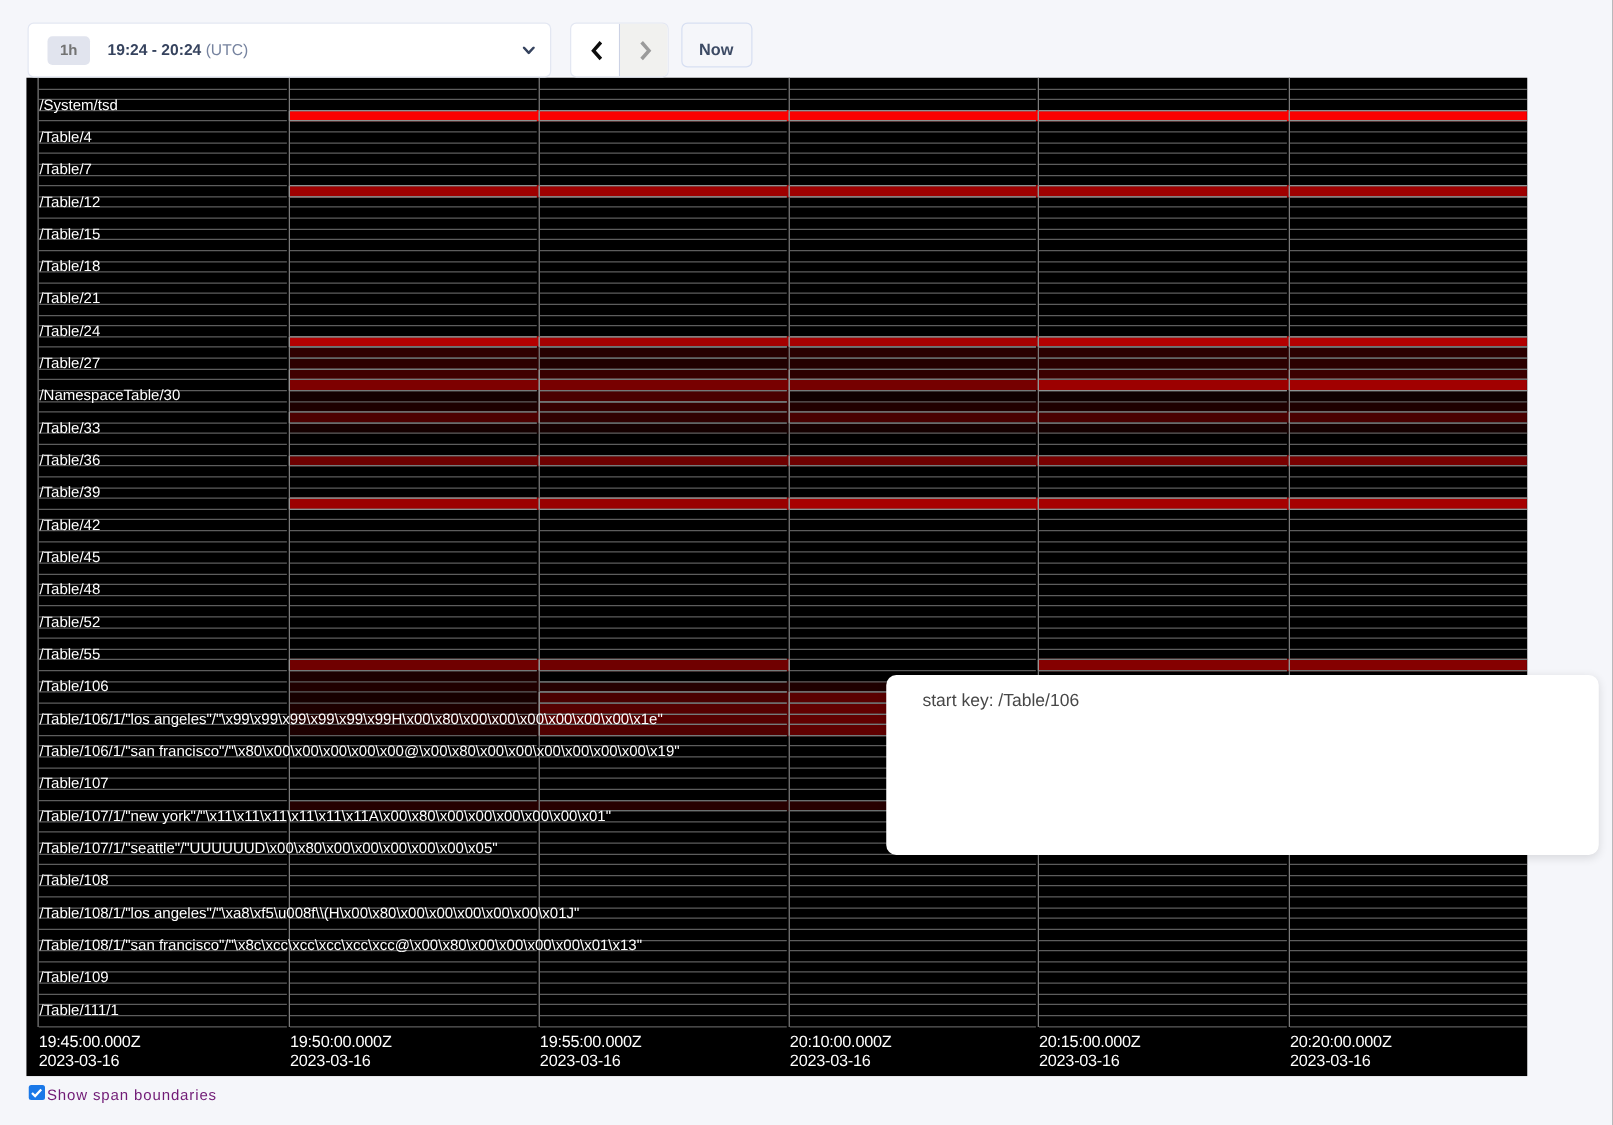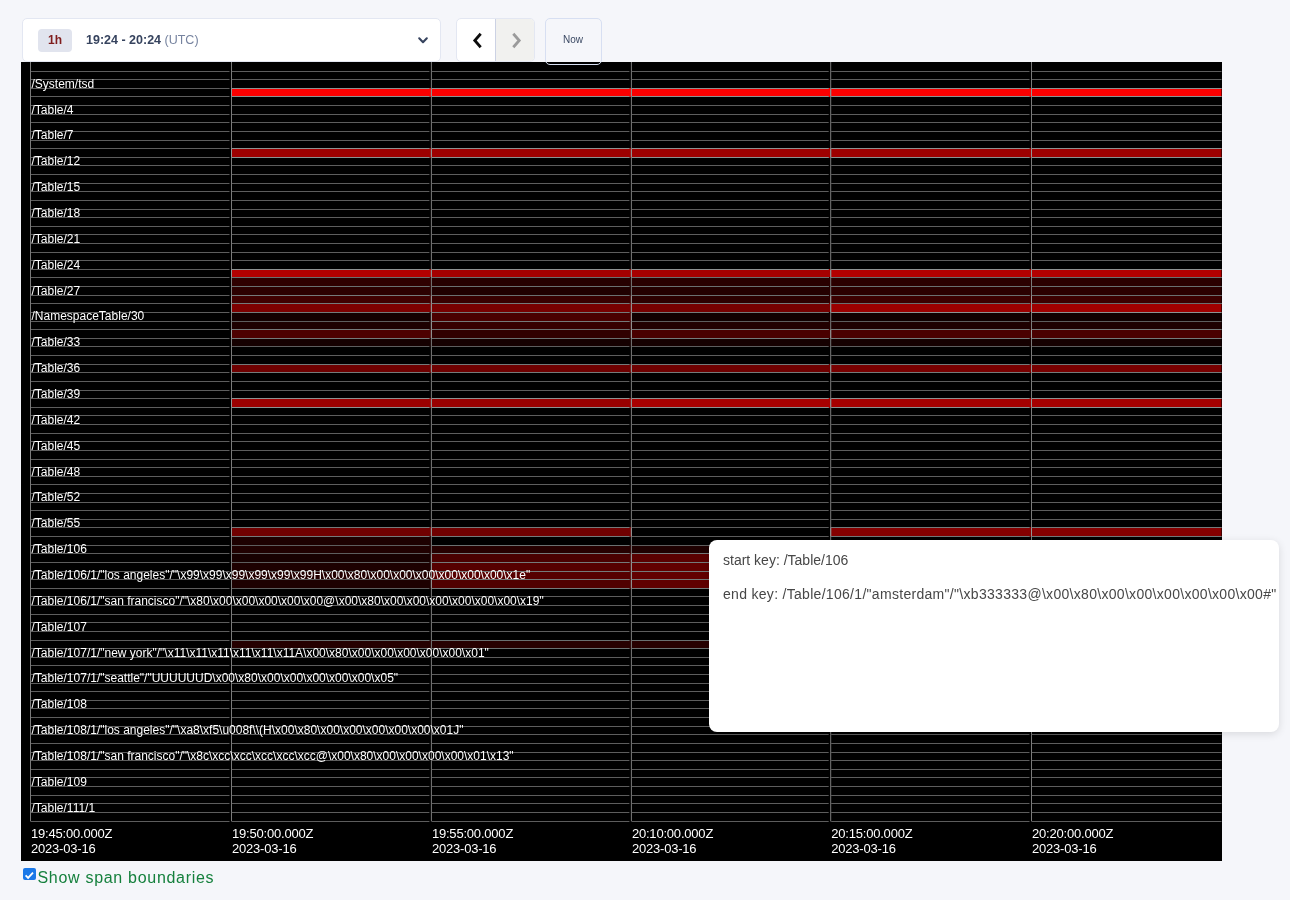--- a/index.html
+++ b/index.html
@@ -1,32 +1,32 @@
 <!DOCTYPE html>
 <html><head>
 <meta charset="utf-8">
 <style>
 * { margin:0; padding:0; box-sizing:border-box; }
 html,body { width:1290px; height:900px; background:#f5f6fa; font-family:"Liberation Sans",sans-serif; overflow:hidden; }
 #page { position:relative; width:1290px; height:900px; }
 svg text { font-family:"Liberation Sans",sans-serif; }
 .sel { position:absolute; left:22px; top:17.5px; width:419px; height:44px; background:#fff; border:1px solid #e3e7f2; border-radius:5px; }
-.badge { position:absolute; left:15px; top:10px; width:34px; height:23px; background:#e1e4ee; border-radius:4px; color:#7f1d1d; font-size:12px; font-weight:bold; text-align:center; line-height:23px; }
+.badge { position:absolute; left:15px; top:10px; width:34px; height:23px; background:#e1e4ee; border-radius:4px; color:#737373; font-size:12px; font-weight:bold; text-align:center; line-height:23px; }
 .range { position:absolute; left:63px; top:0; height:32px; line-height:43px; font-size:12.5px; font-weight:bold; color:#36435e; }
 .range .utc { font-weight:normal; color:#76839f; }
 .chev { position:absolute; right:12px; top:18.5px; }
 .arrows { position:absolute; left:456px; top:17.5px; width:79px; height:44px; border:1px solid #e3e7f2; border-radius:5px; background:#fff; }
 .arrR { position:absolute; right:0; top:0; width:39px; height:42px; background:#f1f1ef; border-left:1px solid #ccd2e4; border-radius:0 4px 4px 0; }
 .abtn { position:absolute; top:13px; }
-.now { position:absolute; left:544.5px; top:18px; width:57px; height:47px; border:1px solid #d7dff2; border-radius:5px; color:#3c4a64; font-size:10px; font-weight:normal; text-align:center; line-height:41px; }
-.tooltip { position:absolute; left:709px; top:540px; width:570px; height:192px; background:#fff; border-radius:8px; box-shadow:0 2px 8px rgba(0,0,0,0.12); padding:13px 14px; color:#474747; font-size:14px; }
+.now { position:absolute; left:544.5px; top:18px; width:57px; height:36px; border:1px solid #d7dff2; border-radius:5px; color:#3c4a64; font-size:13px; font-weight:bold; text-align:center; line-height:41px; }
+.tooltip { position:absolute; left:709px; top:540px; width:570px; height:144px; background:#fff; border-radius:8px; box-shadow:0 2px 8px rgba(0,0,0,0.12); padding:13px 29px; color:#474747; font-size:14px; }
 .ttl { height:14px; line-height:14px; margin-bottom:20px; white-space:nowrap; }
 .cbrow { position:absolute; left:23px; top:867px; height:15px; }
 .cbox { position:absolute; left:0; top:0.5px; width:12.5px; height:12.5px; background:#1a78e8; border-radius:2px; }
-.cblab { position:absolute; left:14.5px; top:1.5px; font-size:16px; letter-spacing:0.7px; color:#15803d; white-space:nowrap; }
+.cblab { position:absolute; left:14.5px; top:1.5px; font-size:12px; letter-spacing:0.7px; color:#701a75; white-space:nowrap; }
 </style>
 </head>
 <body>
 <div id="page">
 <svg width="1201" height="799" viewBox="0 0 1201 799" style="position:absolute;left:21px;top:61.5px;display:block">
 <rect x="0" y="0" width="1201" height="799" fill="#000"></rect>
 <rect x="210.5" y="26" width="199.9" height="9" fill="#fb0000"></rect>
 <rect x="410.4" y="26" width="200.0" height="9" fill="#fb0000"></rect>
 <rect x="610.4" y="26" width="199.3" height="9" fill="#fb0000"></rect>
 <rect x="809.7" y="26" width="200.8" height="9" fill="#fb0000"></rect>
@@ -157,21 +157,20 @@
 <text x="410.9" y="786" fill="#fff" font-size="13" letter-spacing="-0.2" dominant-baseline="central">2023-03-16</text>
 <text x="610.9" y="771" fill="#fff" font-size="13" letter-spacing="-0.2" dominant-baseline="central">20:10:00.000Z</text>
 <text x="610.9" y="786" fill="#fff" font-size="13" letter-spacing="-0.2" dominant-baseline="central">2023-03-16</text>
 <text x="810.2" y="771" fill="#fff" font-size="13" letter-spacing="-0.2" dominant-baseline="central">20:15:00.000Z</text>
 <text x="810.2" y="786" fill="#fff" font-size="13" letter-spacing="-0.2" dominant-baseline="central">2023-03-16</text>
 <text x="1011.0" y="771" fill="#fff" font-size="13" letter-spacing="-0.2" dominant-baseline="central">20:20:00.000Z</text>
 <text x="1011.0" y="786" fill="#fff" font-size="13" letter-spacing="-0.2" dominant-baseline="central">2023-03-16</text>
 </svg>
 <div class="tooltip">
       <div class="ttl">start key: /Table/106</div>
-      <div class="ttl" style="letter-spacing:0.3px">end key: /Table/106/1/"amsterdam"/"\xb333333@\x00\x80\x00\x00\x00\x00\x00\x00#"</div>
     </div>
 <div class="sel">
   <div class="badge">1h</div>
   <div class="range">19:24 - 20:24 <span class="utc">(UTC)</span></div>
   <svg class="chev" width="10" height="7" viewBox="0 0 10 7">
         <path d="M1.2 1.2 L5 5.3 L8.8 1.2" stroke="#36435e" stroke-width="2" fill="none" stroke-linecap="round" stroke-linejoin="round"></path>
       </svg>
 </div>
 <div class="arrows">
   <div class="arrR"></div>

